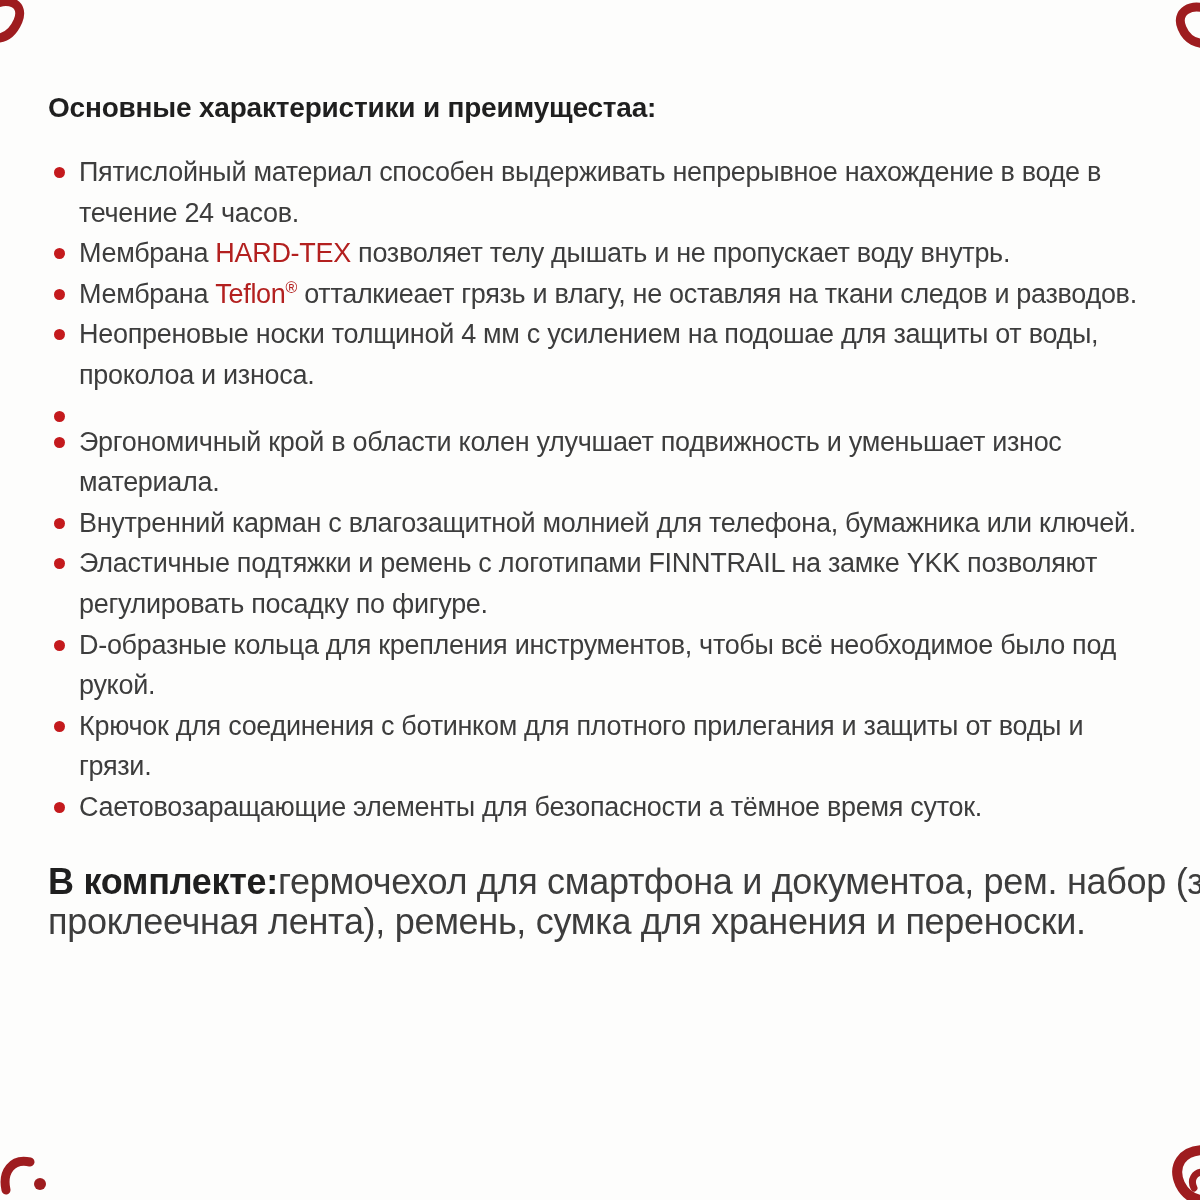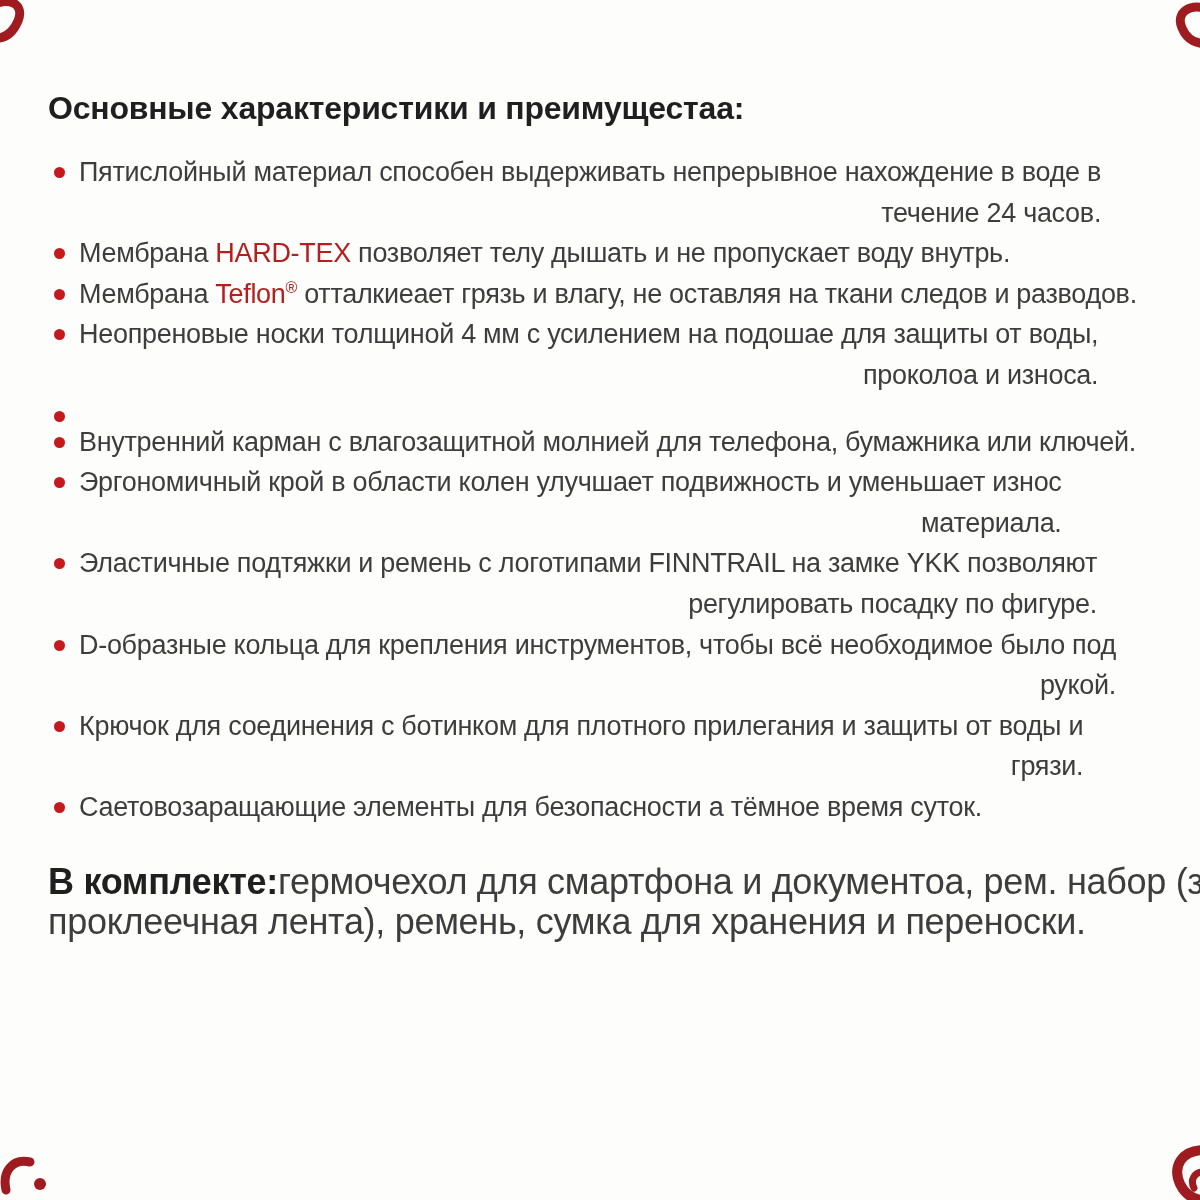--- a/index.html
+++ b/index.html
@@ -20,35 +20,34 @@
     position:relative;
     overflow:hidden;
   }
   .content{
     position:absolute;
     left:48px;top:90px;
     width:1128px;
   }
   h1{
     margin:0 0 26px 0;
-    font-size:32px;
+    font-size:28px;
     line-height:36px;
     font-weight:700;
     color:var(--heading-text);
     letter-spacing:-0.2px;
     white-space:pre;
   }
   ul.features{
     list-style:none;
     margin:0;padding:0;
   }
   ul.features li{
     display:flex;
     align-items:flex-start;
-    text-align:right;
   }
   .dot{
     flex:0 0 auto;
     width:11px;height:11px;
     border-radius:50%;
     background:var(--bullet-dot-red);
     margin:15px 14px 0 6px;
   }
   .text{
     font-size:27px;
@@ -129,26 +128,26 @@
     <li>
       <span class="dot"></span>
       <span class="text"><span>Неопреновые носки толщиной 4 мм с усилением на подошае для защиты от воды,
 проколоа и износа.</span><span class="red"></span><sup class="reg red"></sup><span></span></span>
     </li>
     <li>
       <span class="dot"></span>
     </li>
     <li>
       <span class="dot"></span>
-      <span class="text"><span>Внутренний карман с влагозащитной молнией для телефона, бумажника или ключей.</span><span class="red"></span><sup class="reg red"></sup><span></span></span>
+      <span class="text"><span>Эргономичный крой в области колен улучшает подвижность и уменьшает износ
+материала.</span><span class="red"></span><sup class="reg red"></sup><span></span></span>
     </li>
     <li>
       <span class="dot"></span>
-      <span class="text"><span>Эргономичный крой в области колен улучшает подвижность и уменьшает износ
-материала.</span><span class="red"></span><sup class="reg red"></sup><span></span></span>
+      <span class="text"><span>Внутренний карман с влагозащитной молнией для телефона, бумажника или ключей.</span><span class="red"></span><sup class="reg red"></sup><span></span></span>
     </li>
     <li>
       <span class="dot"></span>
       <span class="text"><span>Эластичные подтяжки и ремень с логотипами FINNTRAIL на замке YKK позволяют
 регулировать посадку по фигуре.</span><span class="red"></span><sup class="reg red"></sup><span></span></span>
     </li>
     <li>
       <span class="dot"></span>
       <span class="text"><span>D-образные кольца для крепления инструментов, чтобы всё необходимое было под
 рукой.</span><span class="red"></span><sup class="reg red"></sup><span></span></span>

